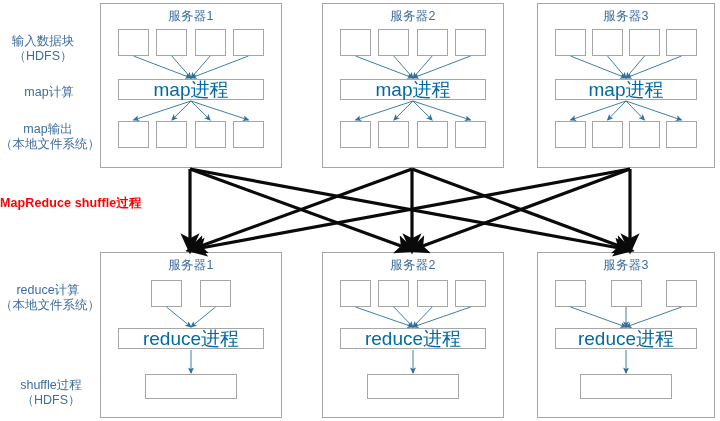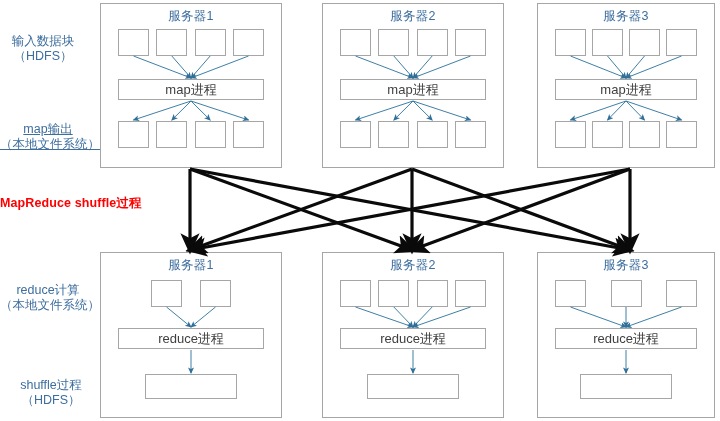--- a/index.html
+++ b/index.html
@@ -49,22 +49,22 @@
     box-sizing: border-box;
   }
   .proc-box {
     position: absolute;
     border: 1.2px solid #a6a6a6;
     background: #ffffff;
     box-sizing: border-box;
     display: flex;
     align-items: center;
     justify-content: center;
-    font-size: 13px;
-    color: #404040;
+    font-size: 19px;
+    color: #0369a1;
     white-space: nowrap;
   }
   .side-label {
     position: absolute;
     text-align: center;
     font-size: 12.5px;
     line-height: 15px;
     color: #3d6e9e;
     white-space: nowrap;
   }
@@ -80,21 +80,24 @@
 </style>
 </head>
 <body>
 
 <div id="canvas">
 
   <div class="side-label" style="left:0; top:34px; width:86px;">
     <span class="ln">输入数据块</span>
     <span class="ln">（HDFS）</span>
   </div>
-  <div class="side-label" style="left:0px; top:122px; width:96px;text-decoration:underline;">
+  <div class="side-label" style="left:6px; top:85px; width:86px;">
+    <span class="ln">map计算</span>
+  </div>
+  <div class="side-label" style="left:0px; top:122px; width:96px;">
     <span class="ln">map输出</span>
     <span class="ln">（本地文件系统）</span>
   </div>
 
   <div class="shuffle-label" style="left:0px; top:195px;">MapReduce shuffle过程</div>
 
   <div class="side-label" style="left:0px; top:283px; width:96px;">
     <span class="ln">reduce计算</span>
     <span class="ln">（本地文件系统）</span>
   </div>

